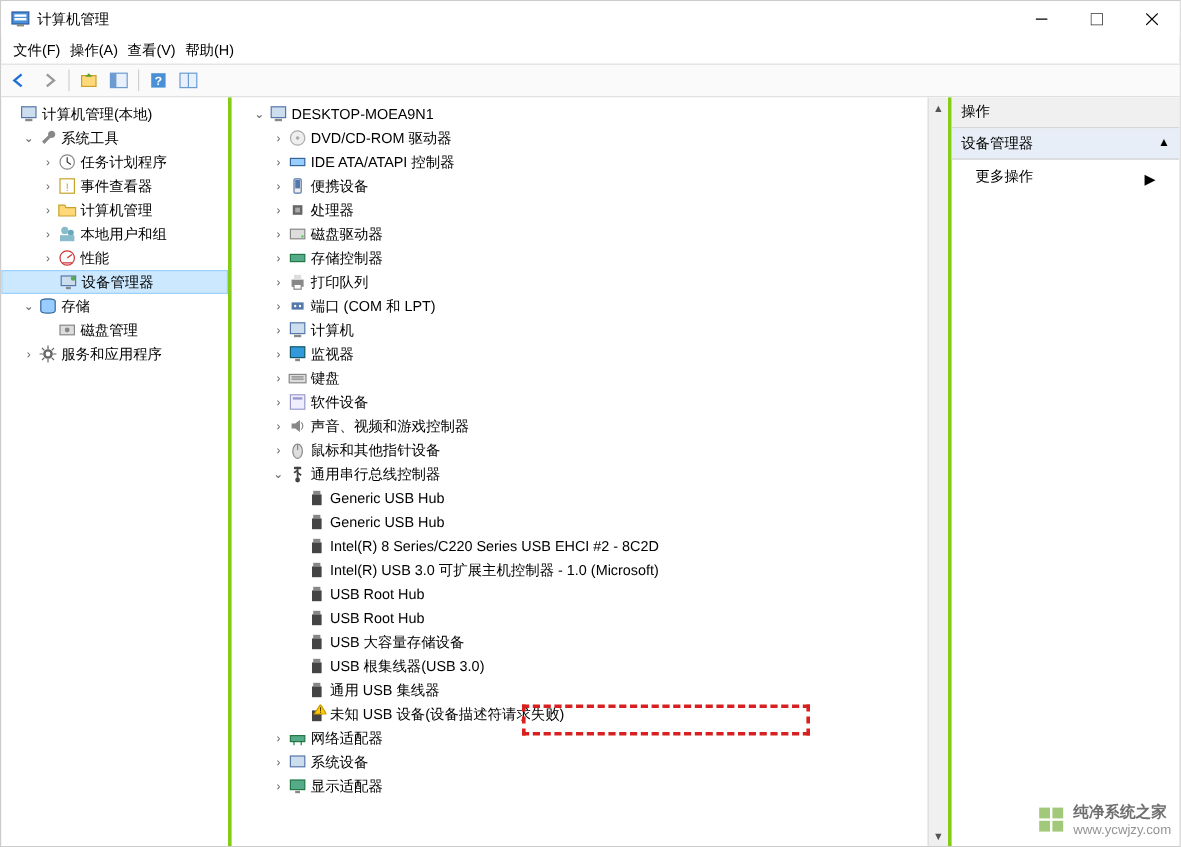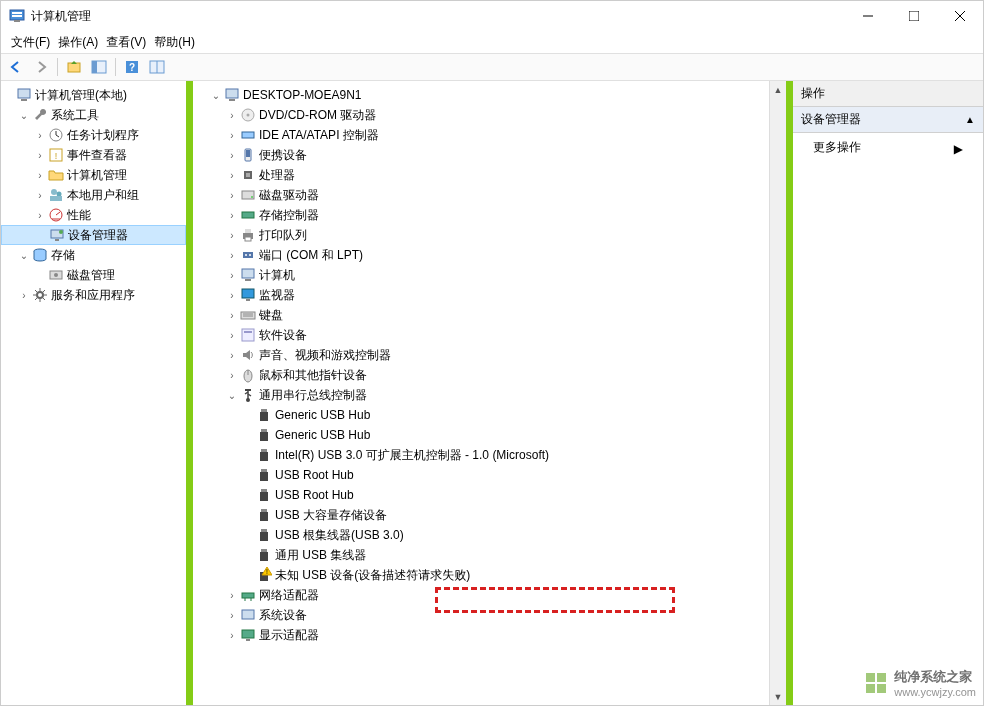--- a/index.html
+++ b/index.html
@@ -9,21 +9,21 @@
 .titlebar .icon { width: 16px; height: 16px; margin-right: 6px; }
 .titlebar .title { flex: 1; font-size: 12px; }
 .winbtns { display: flex; }
 .winbtn { width: 46px; height: 30px; display: flex; align-items: center; justify-content: center; cursor: pointer; }
 .menubar { height: 22px; display: flex; align-items: center; padding: 0 6px; font-size: 12px; }
 .menubar span { cursor: pointer; padding: 2px 4px; }
 .toolbar { height: 28px; display: flex; align-items: center; padding: 0 4px; gap: 3px; border-top: 1px solid #e0e0e0; border-bottom: 1px solid #e0e0e0; background: #fafafa; }
 .tbtn { width: 22px; height: 22px; display: flex; align-items: center; justify-content: center; cursor: pointer; border: 1px solid transparent; }
 .tsep { width: 1px; height: 18px; background: #d0d0d0; margin: 0 2px; }
 .content { flex: 1; display: flex; overflow: hidden; }
-.pane { border-right: 7px solid #84cc16; overflow-y: auto; position: relative; }
+.pane { border-right: 3px solid #84cc16; overflow-y: auto; position: relative; }
 .pane.left { width: 192px; }
 .pane.mid { flex: 1; }
 .pane.right { width: 190px; border-right: none; }
 .tree { padding: 4px 0; }
 .tnode { display: flex; align-items: center; height: 20px; padding-right: 4px; cursor: pointer; white-space: nowrap; }
 .tnode.selected { background: #cce8ff; border: 1px solid #99d1ff; height: 20px; }
 .chev { width: 14px; display: inline-flex; align-items: center; justify-content: center; color: #666; font-size: 10px; cursor: pointer; }
 .chev.empty { visibility: hidden; }
 .ticon { width: 16px; height: 16px; margin: 0 3px 0 1px; flex-shrink: 0; }
 .indent { display: inline-block; }
@@ -390,20 +390,29 @@
             </svg>
             <span>Generic USB Hub</span>
           </div>
           <div class="tnode">
             <span class="indent" style="width:48px"></span>
             <span class="chev empty"></span>
             <svg class="ticon" viewBox="0 0 16 16">
               <rect x="5" y="2" width="6" height="3" fill="#888"></rect>
               <rect x="4" y="5" width="8" height="9" fill="#444"></rect>
             </svg>
+            <span>Intel(R) 8 Series/C220 Series USB EHCI #2 - 8C2D</span>
+          </div>
+          <div class="tnode">
+            <span class="indent" style="width:48px"></span>
+            <span class="chev empty"></span>
+            <svg class="ticon" viewBox="0 0 16 16">
+              <rect x="5" y="2" width="6" height="3" fill="#888"></rect>
+              <rect x="4" y="5" width="8" height="9" fill="#444"></rect>
+            </svg>
             <span>Intel(R) USB 3.0 可扩展主机控制器 - 1.0 (Microsoft)</span>
           </div>
           <div class="tnode">
             <span class="indent" style="width:48px"></span>
             <span class="chev empty"></span>
             <svg class="ticon" viewBox="0 0 16 16">
               <rect x="5" y="2" width="6" height="3" fill="#888"></rect>
               <rect x="4" y="5" width="8" height="9" fill="#444"></rect>
             </svg>
             <span>USB Root Hub</span>

